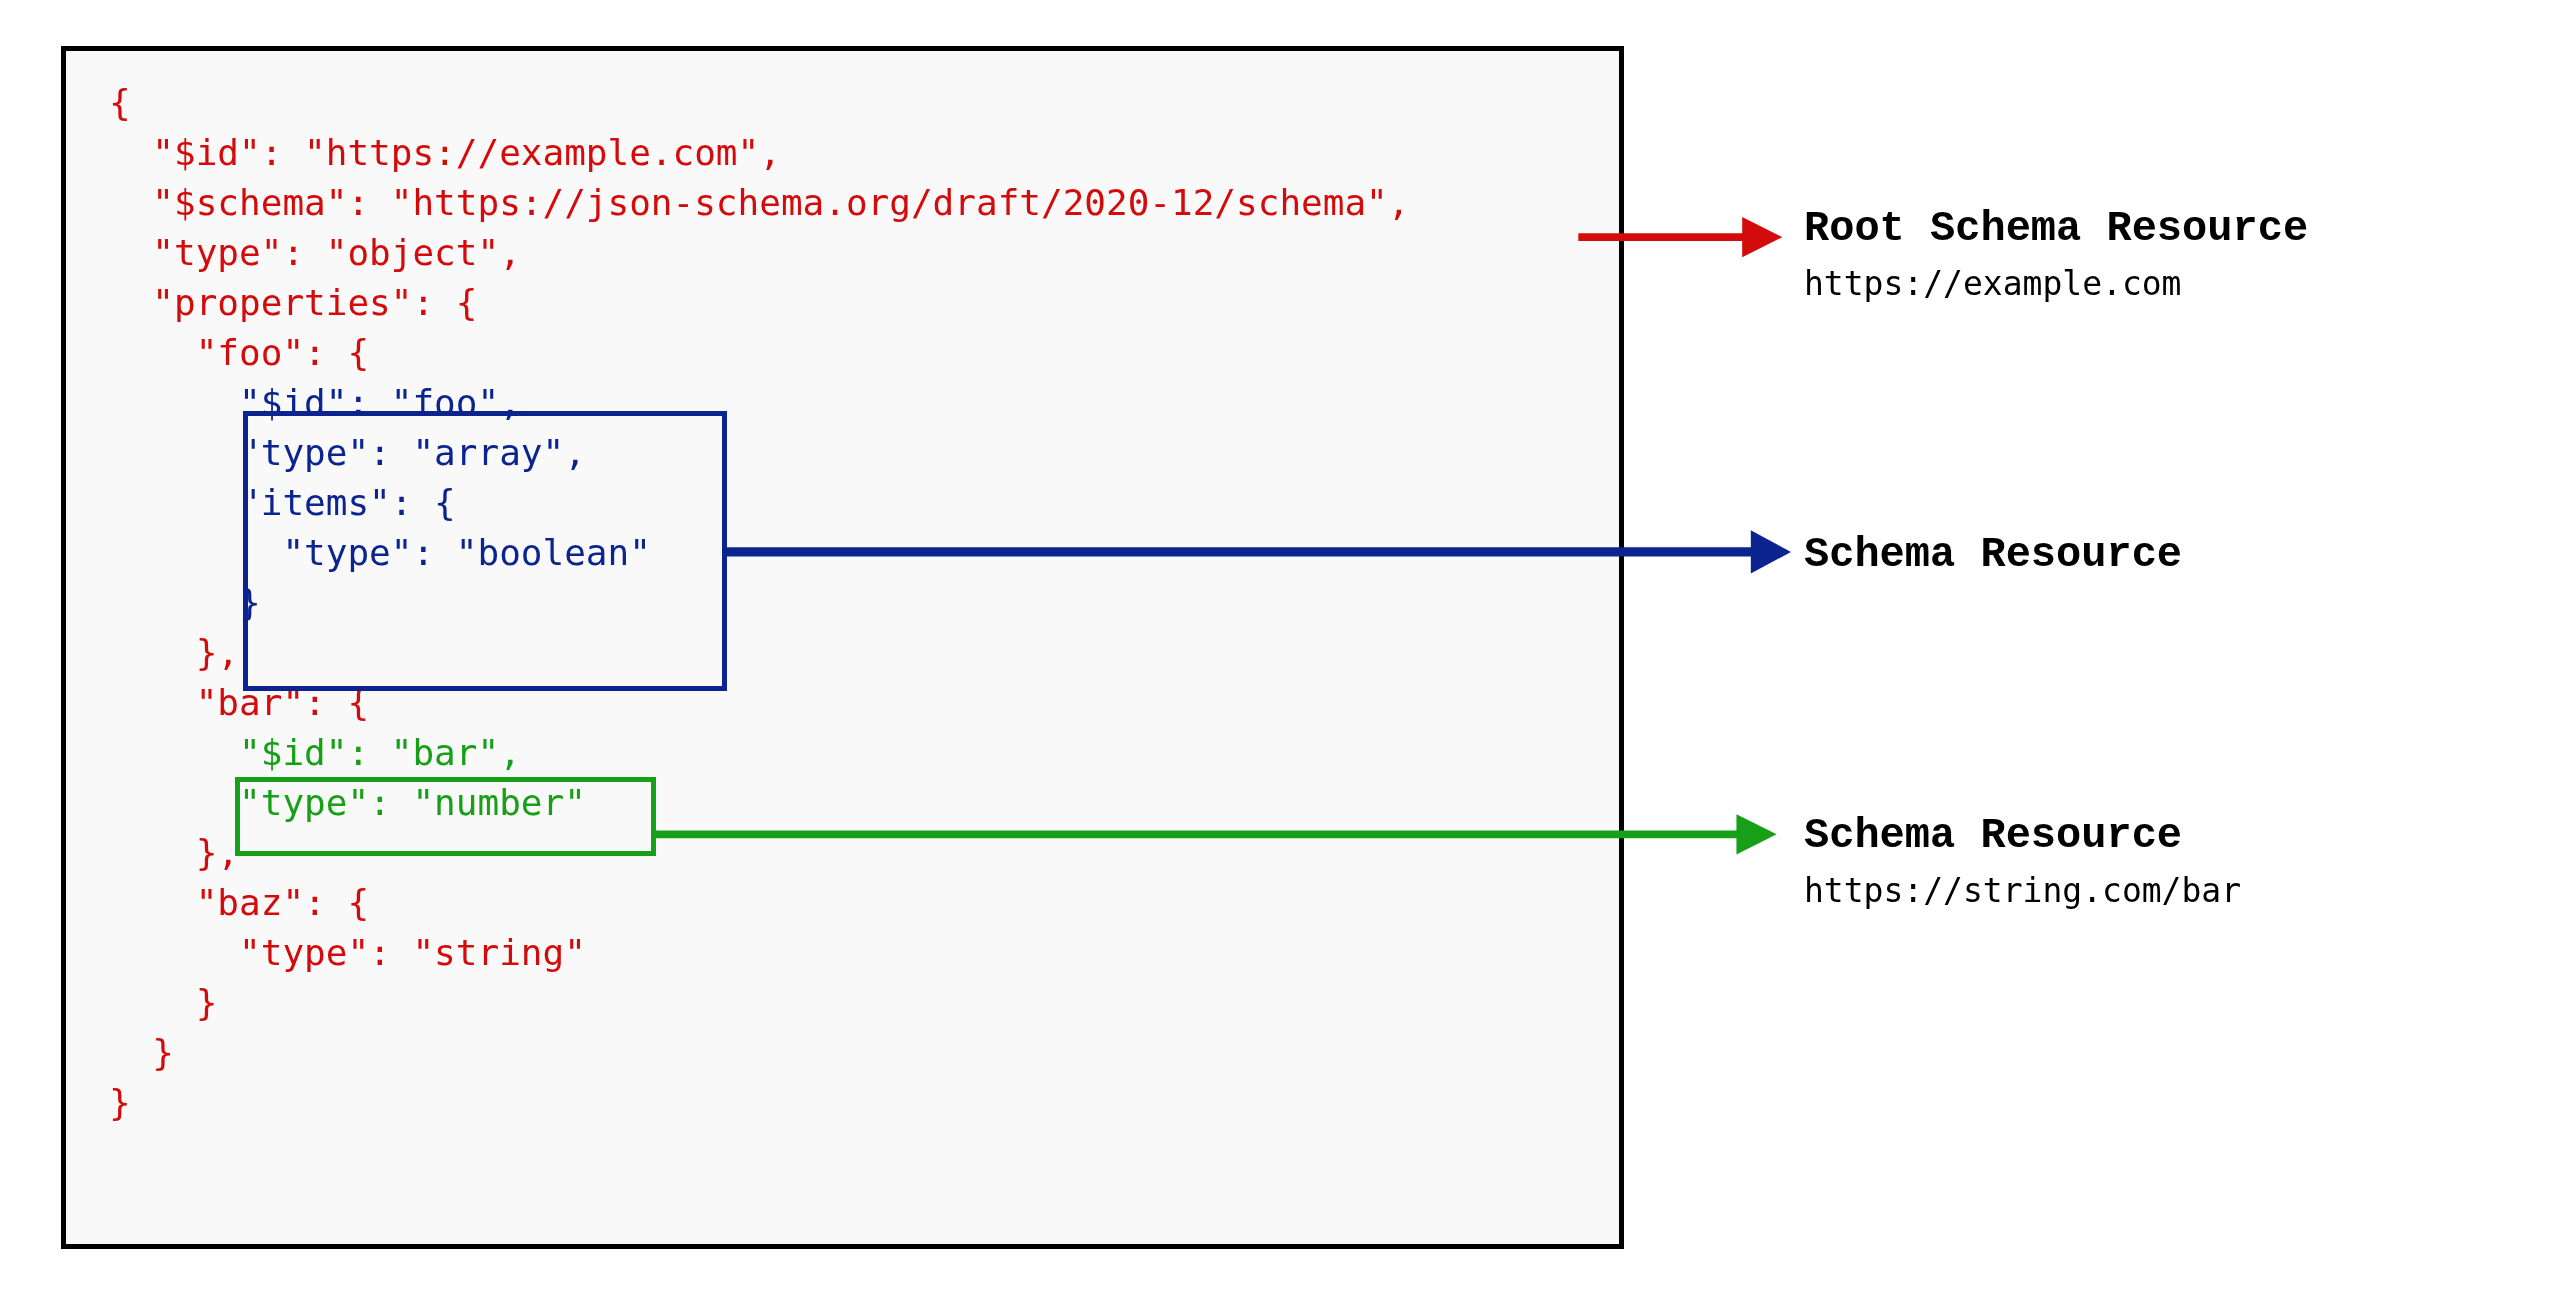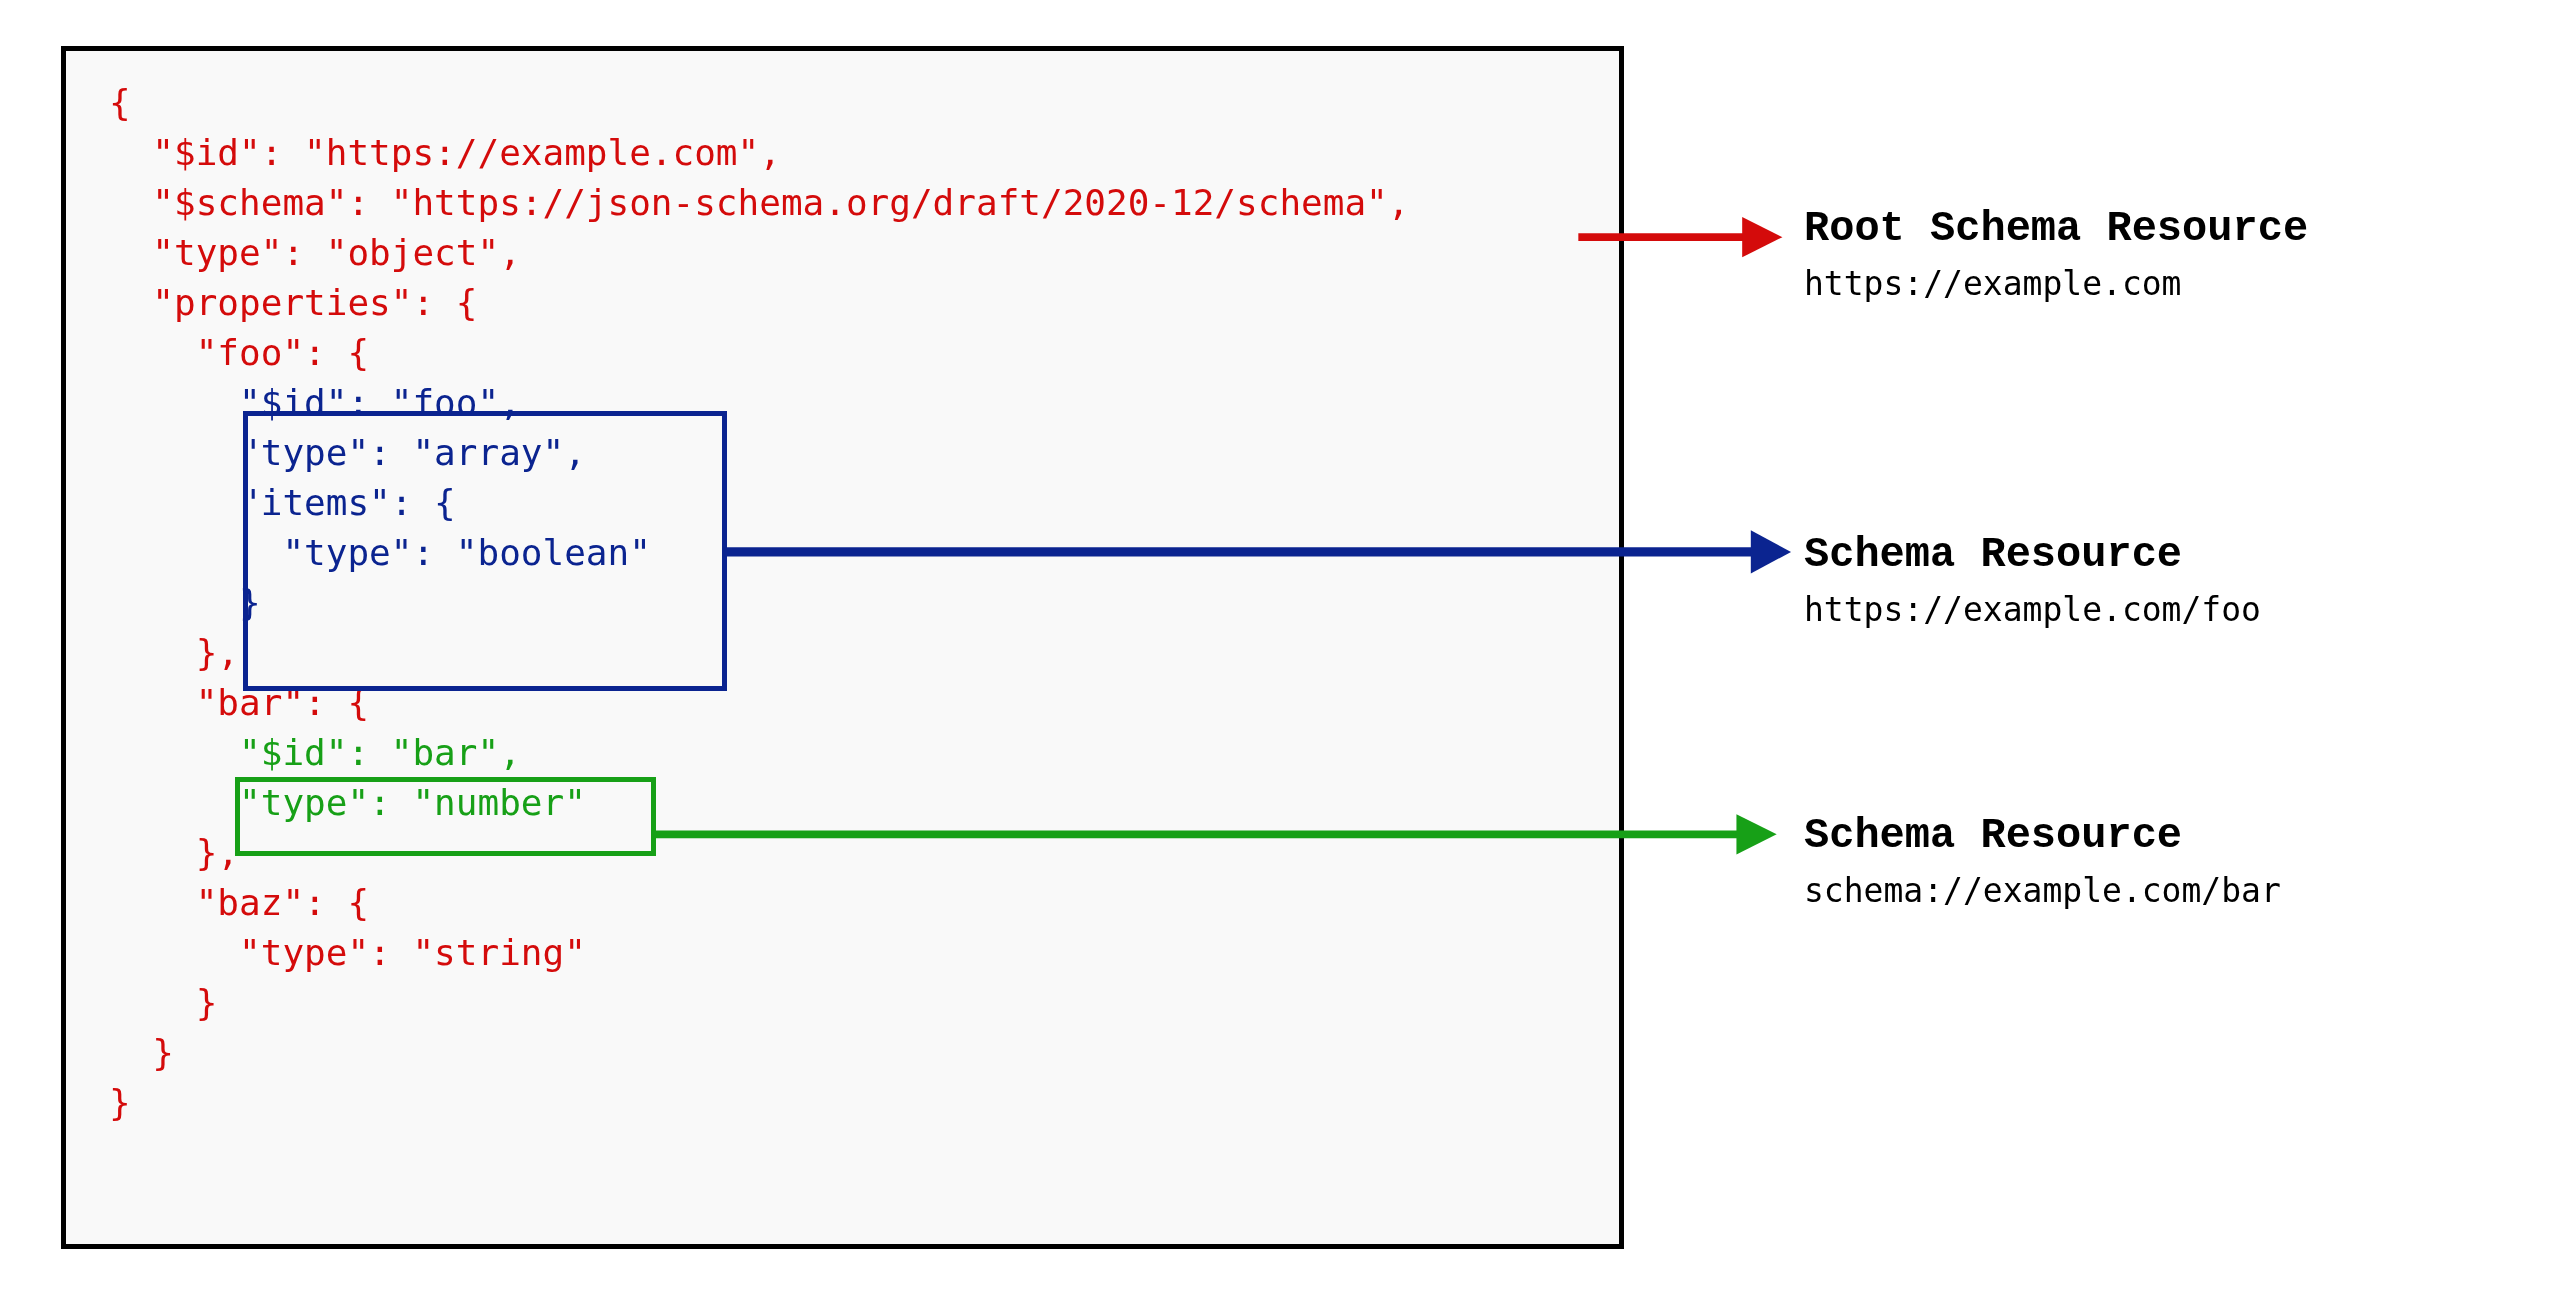--- a/index.html
+++ b/index.html
@@ -133,22 +133,21 @@
     </g>
   </svg>
 
   <div class="label-group" id="label-root">
     <div class="label-title">Root Schema Resource</div>
     <div class="label-uri">https://example.com</div>
   </div>
 
   <div class="label-group" id="label-foo">
     <div class="label-title">Schema Resource</div>
-    <div class="label-uri">https://example.com/foo</div>
   </div>
 
   <div class="label-group" id="label-bar">
     <div class="label-title">Schema Resource</div>
-    <div class="label-uri">schema://example.com/bar</div>
+    <div class="label-uri">https://string.com/bar</div>
   </div>
 
 </div>
 
 
 </body></html>

